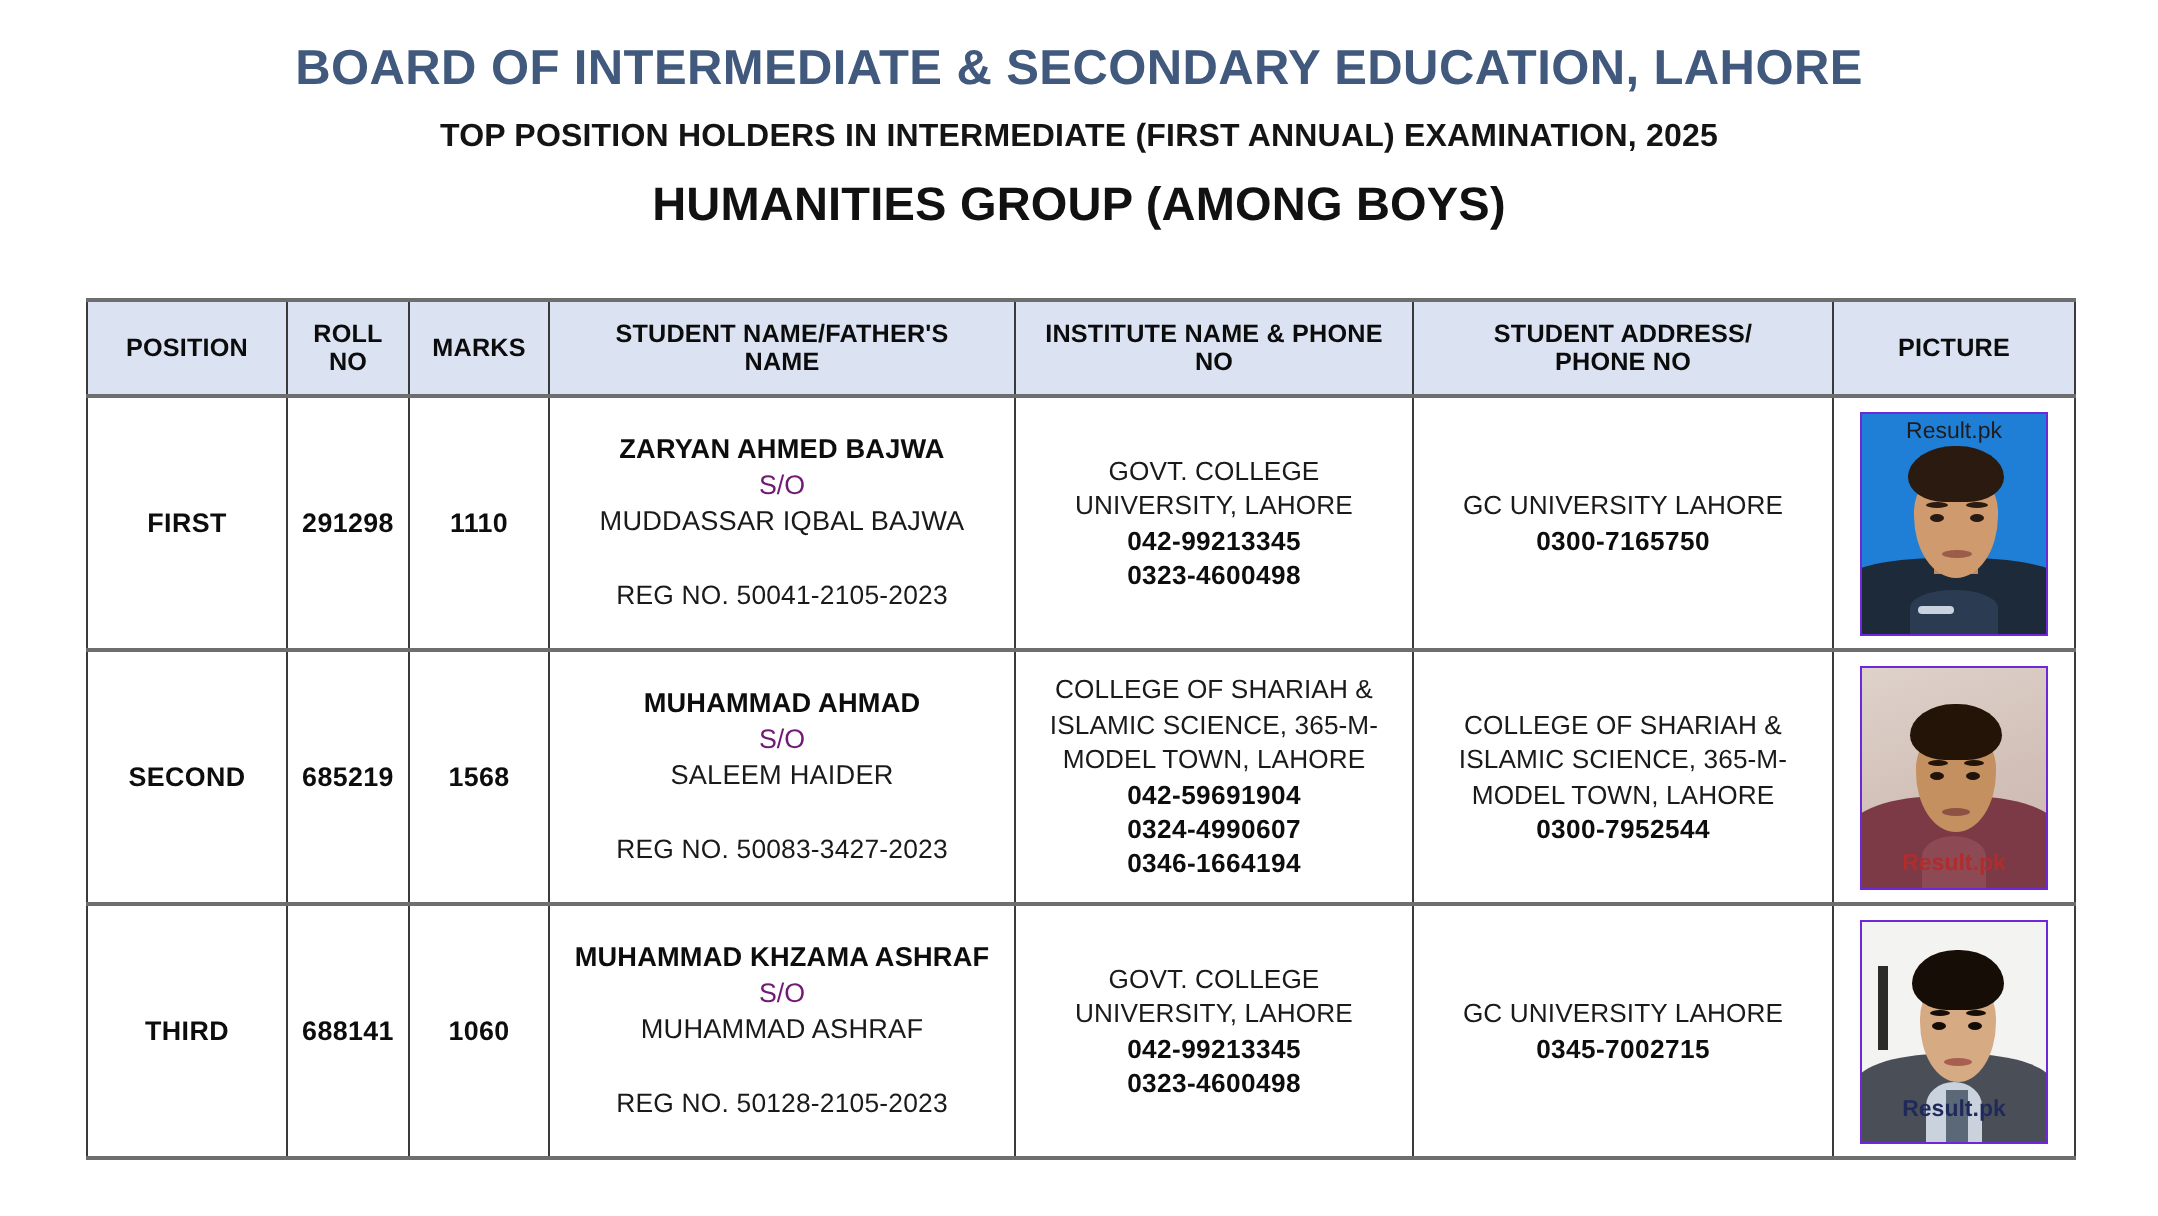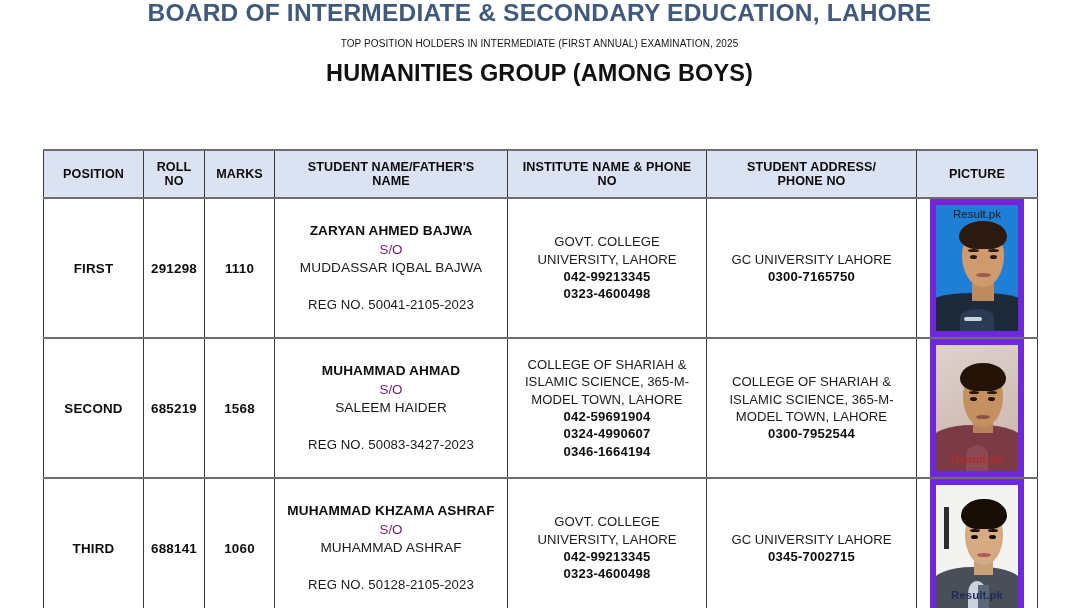--- a/index.html
+++ b/index.html
@@ -17,33 +17,34 @@
   }
   .page {
     width: 1079px;
     height: 608px;
     position: relative;
     background: #ffffff;
   }
 
   
   .heading-block {
+    padding-top: 22px;
     text-align: center;
   }
   .board-title {
     font-size: 24.5px;
     font-weight: bold;
     color: #40597d;
     letter-spacing: 0.2px;
     line-height: 1.1;
   }
   .exam-title {
     margin-top: 11px;
-    font-size: 10px;
-    font-weight: normal;
+    font-size: 16px;
+    font-weight: bold;
     color: #141414;
     letter-spacing: 0.1px;
   }
   .total-marks {
     margin-top: 10px;
     font-size: 14.5px;
     font-weight: bold;
     color: #141414;
   }
   .group-title {
@@ -153,25 +154,25 @@
     font-weight: bold;
     color: #0d0d0d;
     letter-spacing: 0.2px;
   }
   .addr-name { font-size: 13.1px; }
 
   
   .pic-cell { padding: 0 !important; position: relative; }
   .photo-frame {
     width: 94px;
-    height: 138px;
+    height: 112px;
     margin: 0 auto;
     position: relative;
     overflow: hidden;
-    border: 6px solid #6d28d9;
+    border: 1px solid #6d28d9;
     box-sizing: border-box;
   }
   .photo-inner {
     position: absolute;
     inset: 0;
     overflow: hidden;
   }
   .watermark {
     position: absolute;
     left: 0;

